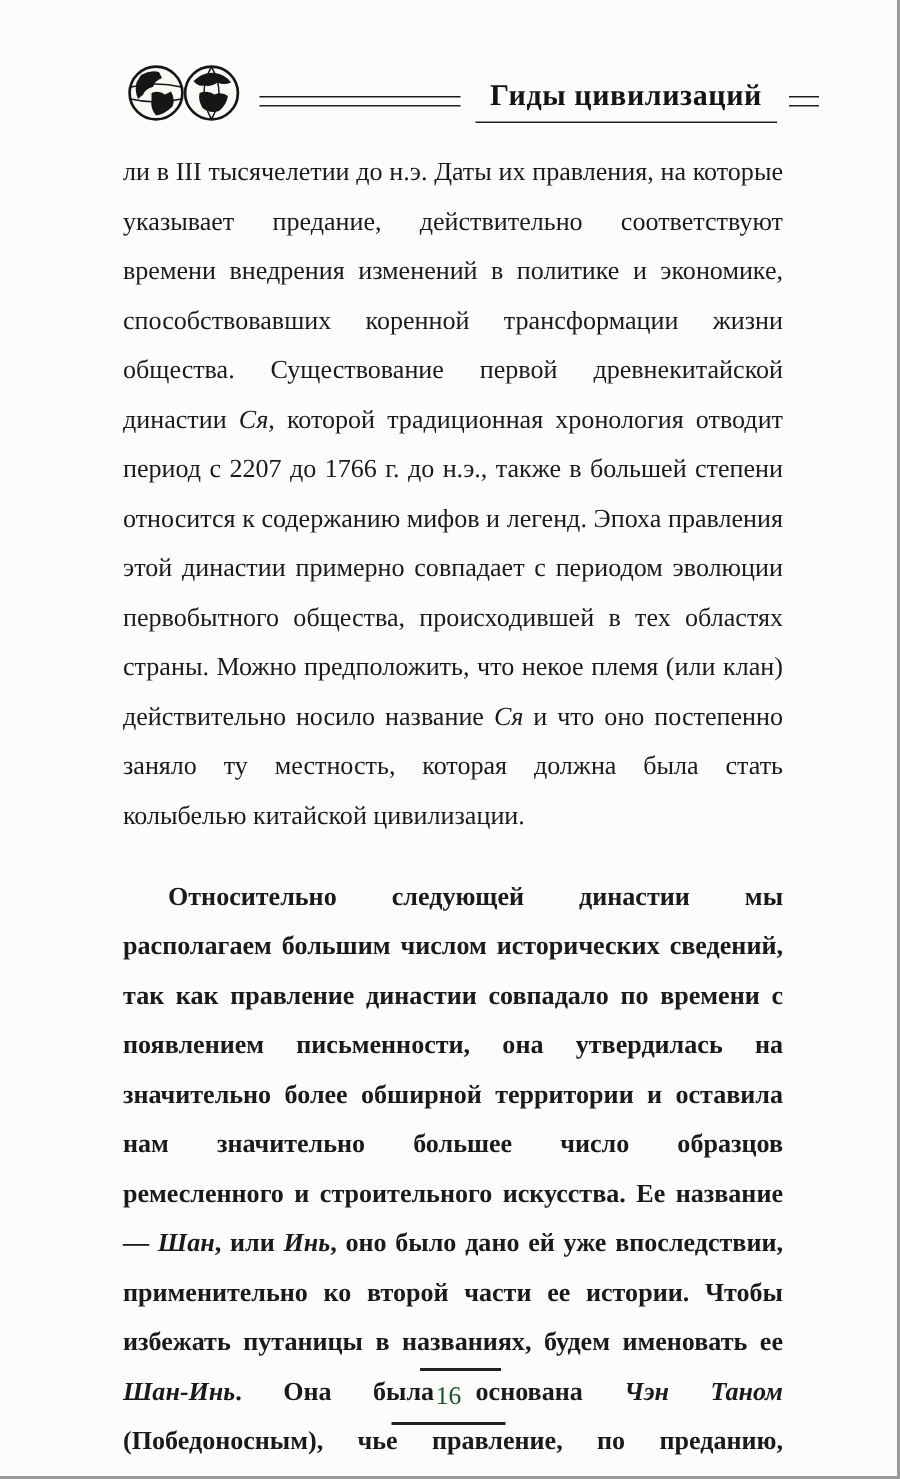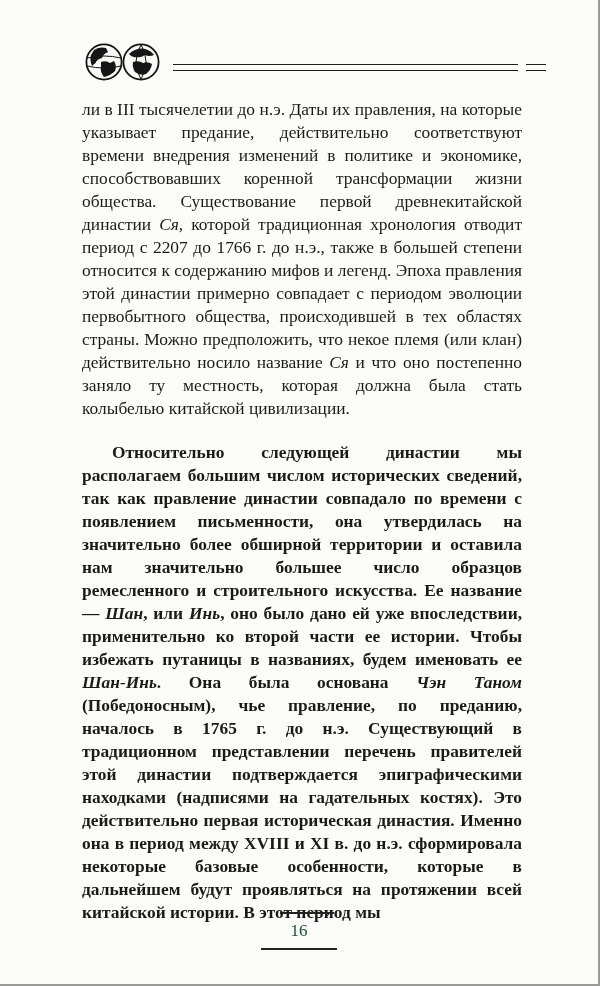--- a/index.html
+++ b/index.html
@@ -60,21 +60,21 @@
   
   .page-body {
     position: absolute;
     top: 98px;
     left: 82px;
     width: 440px;
   }
   .para {
     margin: 0;
     font-size: 17.4px;
-    line-height: 23px;
+    line-height: 33px;
     text-align: justify;
     color: #1a1a1a;
   }
   .para + .para { margin-top: 21px; font-weight: bold; }
   .para.indent { text-indent: 30px; }
   .para .italic { font-style: italic; }
 
   
   .page-footer {
     position: absolute;
@@ -112,20 +112,23 @@
         <path fill="none" stroke="#161616" stroke-width="1" d="M3.2 16 Q20 12 36.8 16 M3.2 24 Q20 28 36.8 24"></path>
       </svg>
       <svg width="40" height="40" viewBox="0 0 40 40" aria-hidden="true">
         <circle cx="20" cy="20" r="17.6" fill="#faf9f5" stroke="#161616" stroke-width="1.8"></circle>
         <path fill="#161616" d="M8 12 Q14 6 22 6.5 Q30 8 33 13 Q28 15 24 13 Q20 16 15 15 Q11 16 8 12 Z"></path>
         <path fill="#161616" d="M12 20 Q18 18 22 21 Q27 19 31 22 Q30 28 25 32 Q19 34 14 30 Q11 25 12 20 Z"></path>
         <path fill="none" stroke="#161616" stroke-width="1" d="M20 2.6 Q10 20 20 37.4 M20 2.6 Q30 20 20 37.4"></path>
       </svg>
     </div>
     <div class="h-rule grow"></div>
+    <div class="title-wrap">
+      <span class="header-title">Гиды цивилизаций</span>
+    </div>
     <div class="h-rule short"></div>
   </header>
 
   <main class="page-body">
     <p class="para"><span>ли в III тысячелетии до н.э. Даты их правления, на которые указывает предание, действительно соответствуют времени внедрения изменений в политике и экономике, способствовавших коренной трансформации жизни общества. Существование первой древнекитайской династии </span><span class="italic">Ся</span><span>, которой традиционная хронология отводит период с 2207 до 1766 г. до н.э., также в большей степени относится к содержанию мифов и легенд. Эпоха правления этой династии примерно совпадает с периодом эволюции первобытного общества, происходившей в тех областях страны. Можно предположить, что некое племя (или клан) действительно носило название </span><span class="italic">Ся</span><span> и что оно постепенно заняло ту местность, которая должна была стать колыбелью китайской цивилизации.</span></p>
     <p class="para indent"><span>Относительно следующей династии мы располагаем большим числом исторических сведений, так как правление династии совпадало по времени с появлением письменности, она утвердилась на значительно более обширной территории и оставила нам значительно большее число образцов ремесленного и строительного искусства. Ее название — </span><span class="italic">Шан</span><span>, или </span><span class="italic">Инь</span><span>, оно было дано ей уже впоследствии, применительно ко второй части ее истории. Чтобы избежать путаницы в названиях, будем именовать ее </span><span class="italic">Шан-Инь</span><span>. Она была основана </span><span class="italic">Чэн Таном</span><span> (Победоносным), чье правление, по преданию, началось в 1765 г. до н.э. Существующий в традиционном представлении перечень правителей этой династии подтверждается эпиграфическими находками (надписями на гадательных костях). Это действительно первая историческая династия. Именно она в период между XVIII и XI в. до н.э. сформировала некоторые базовые особенности, которые в дальнейшем будут проявляться на протяжении всей китайской истории. В этот период мы</span></p>
   </main>
 
   <footer class="page-footer">
     <div class="f-rule top"></div>

